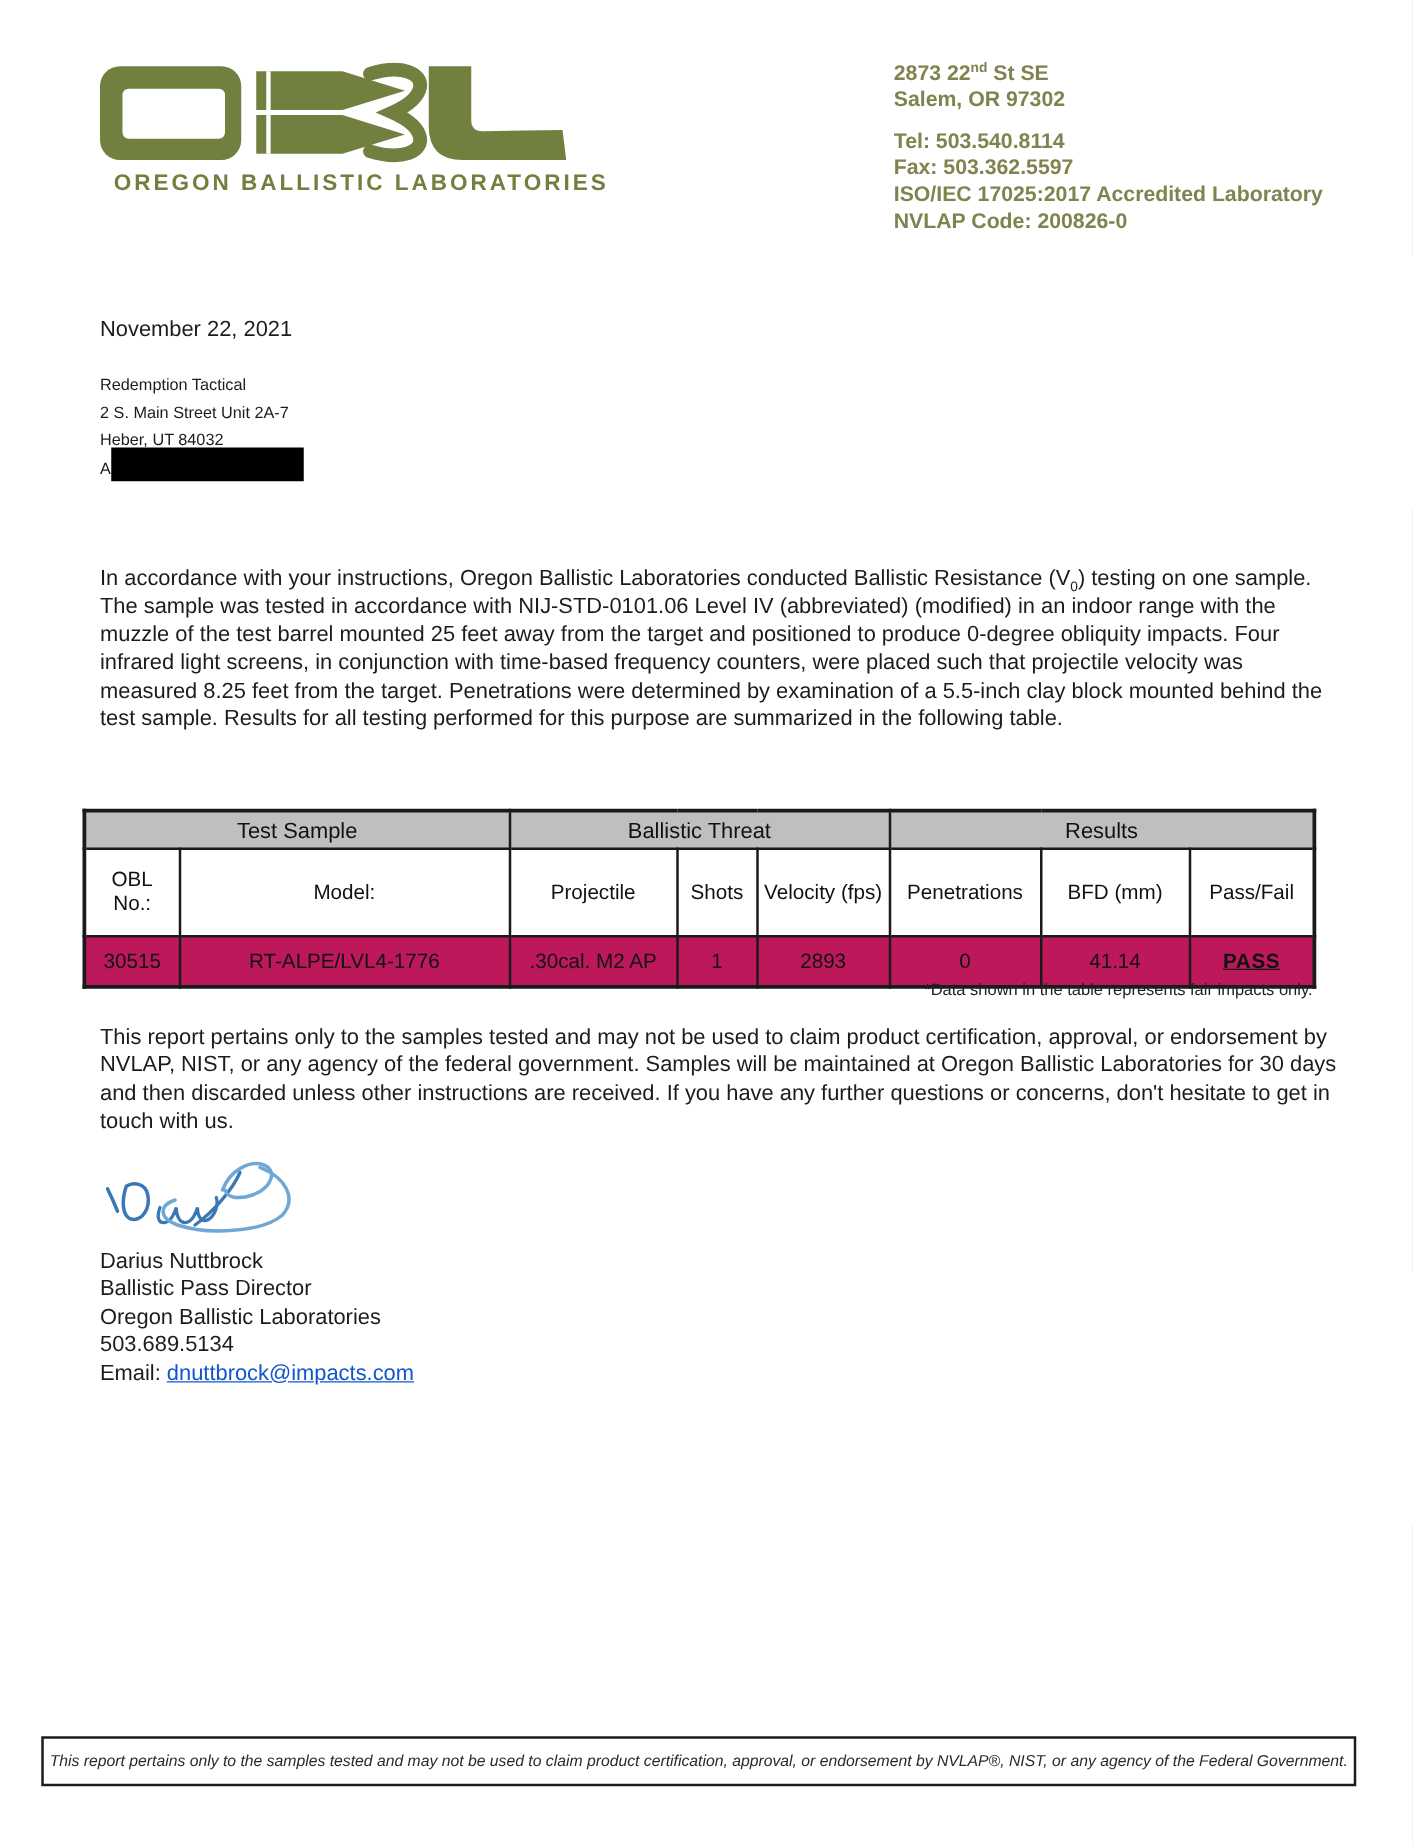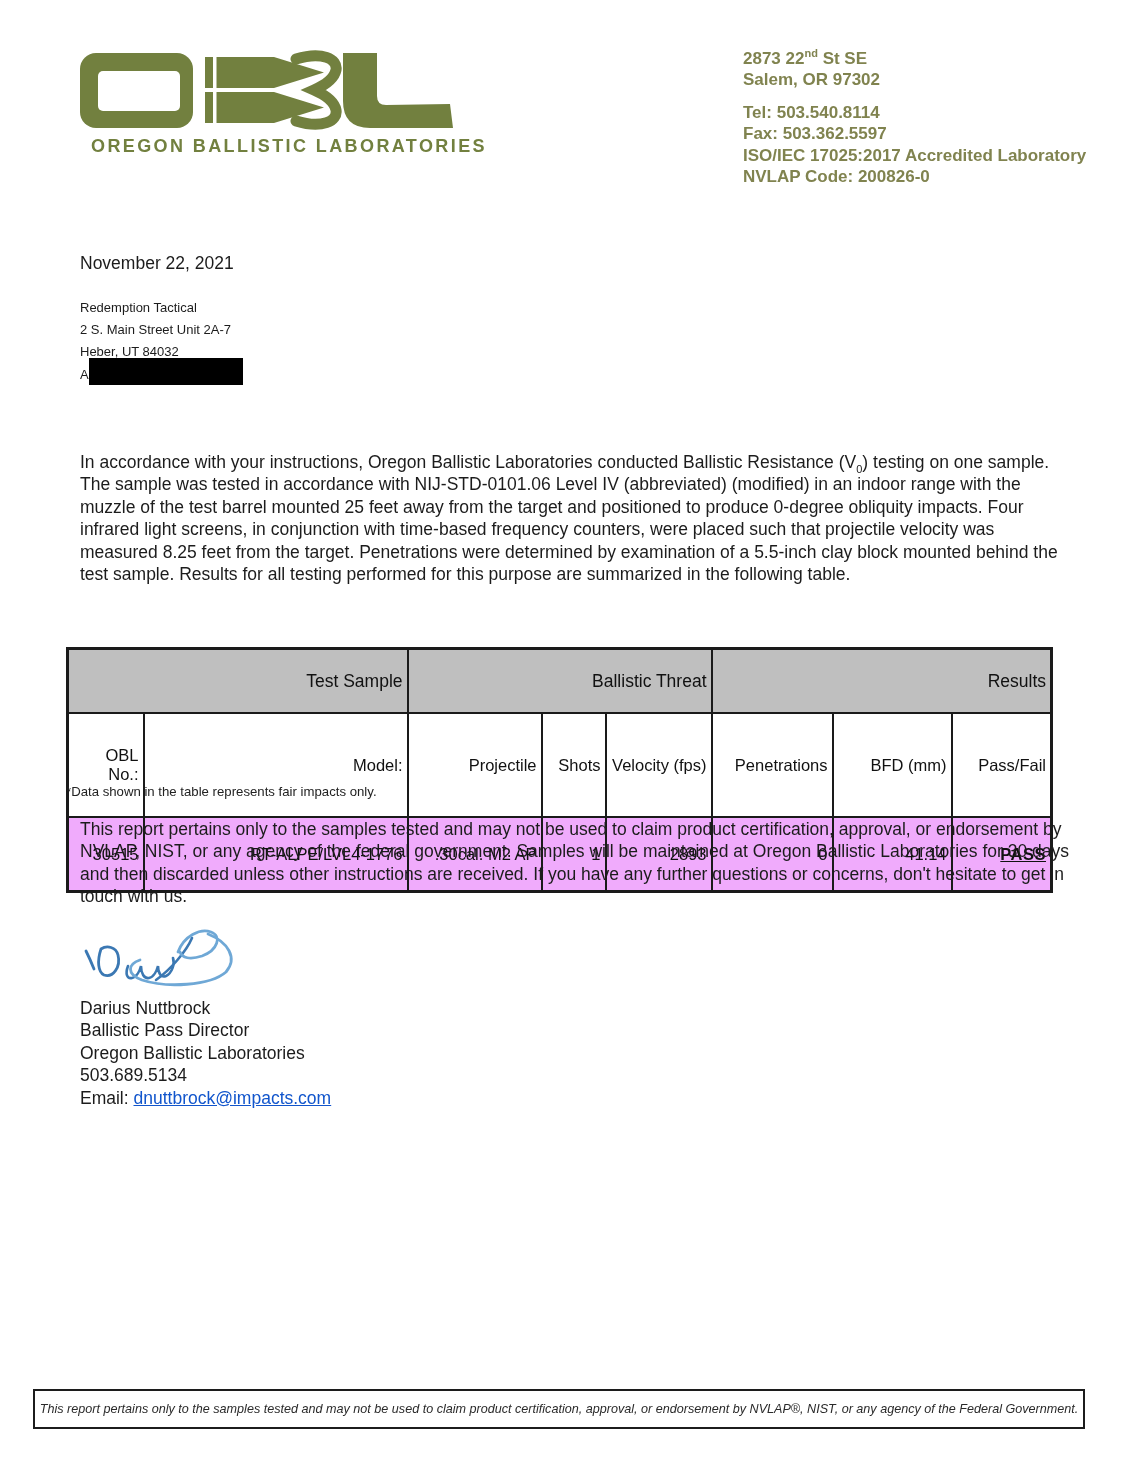--- a/index.html
+++ b/index.html
@@ -16,21 +16,20 @@
   .logo-svg{position:absolute;left:72px;top:50px;}
   .logo-subtext{
     position:absolute;left:91px;top:136px;
     font-size:18px;font-weight:bold;letter-spacing:2.4px;
     color:#72803f;white-space:nowrap;
   }
   .contact{
     position:absolute;left:715px;top:48px;
     font-size:17px;font-weight:bold;line-height:21.4px;
     color:#80834f;
-    margin-left:28px;
   }
   .contact .gap{height:11px;}
   .contact sup{font-size:11px;line-height:0;}
   
   .date{position:absolute;left:80px;top:253px;font-size:17.5px;}
   .recipient{position:absolute;left:80px;top:297px;font-size:13px;line-height:22.2px;}
   .redaction-bar{
     position:absolute;left:89px;top:358px;width:154px;height:27px;background:#000;
   }
   .body-text{
@@ -47,32 +46,32 @@
   
   .tbl-wrap{position:absolute;left:66px;top:647px;width:984px;}
   table.results{
     border-collapse:collapse;width:984px;
     border:3px solid #1a1a1a;
     font-size:16.5px;color:#111;
     table-layout:fixed;
   }
   table.results th, table.results td{
     border:2px solid #1a1a1a;
-    text-align:right;vertical-align:middle;
-    padding:19px 4px;
+    text-align:center;vertical-align:middle;
+    padding:2px 4px;
     font-weight:normal;
   }
   tr.group-row th{background:#bfbfbf;height:24px;font-size:17.5px;}
   tr.col-row th{background:#ffffff;height:64px;}
-  tr.data-row td{background:#f0abfc;height:34px;}
+  tr.data-row td{background:#be185d;height:34px;}
   td.model-cell{text-align:left;padding-left:14px;}
   .passfail{font-weight:bold;text-decoration:underline;letter-spacing:.5px;}
   .footnote{
     position:absolute;left:66px;top:784px;width:984px;
-    text-align:left;font-size:13.2px;color:#222;
+    text-align:right;font-size:13.2px;color:#222;
   }
   
   .signature-svg{position:absolute;left:70px;top:922px;}
   .signoff{position:absolute;left:80px;top:997px;font-size:17.5px;line-height:22.4px;}
   .signoff a{color:#1155cc;text-decoration:underline;}
   
   .footer-box{
     position:absolute;left:33px;top:1389px;width:1052px;height:40px;
     border:2px solid #1c1c1c;
     display:flex;align-items:center;justify-content:center;

